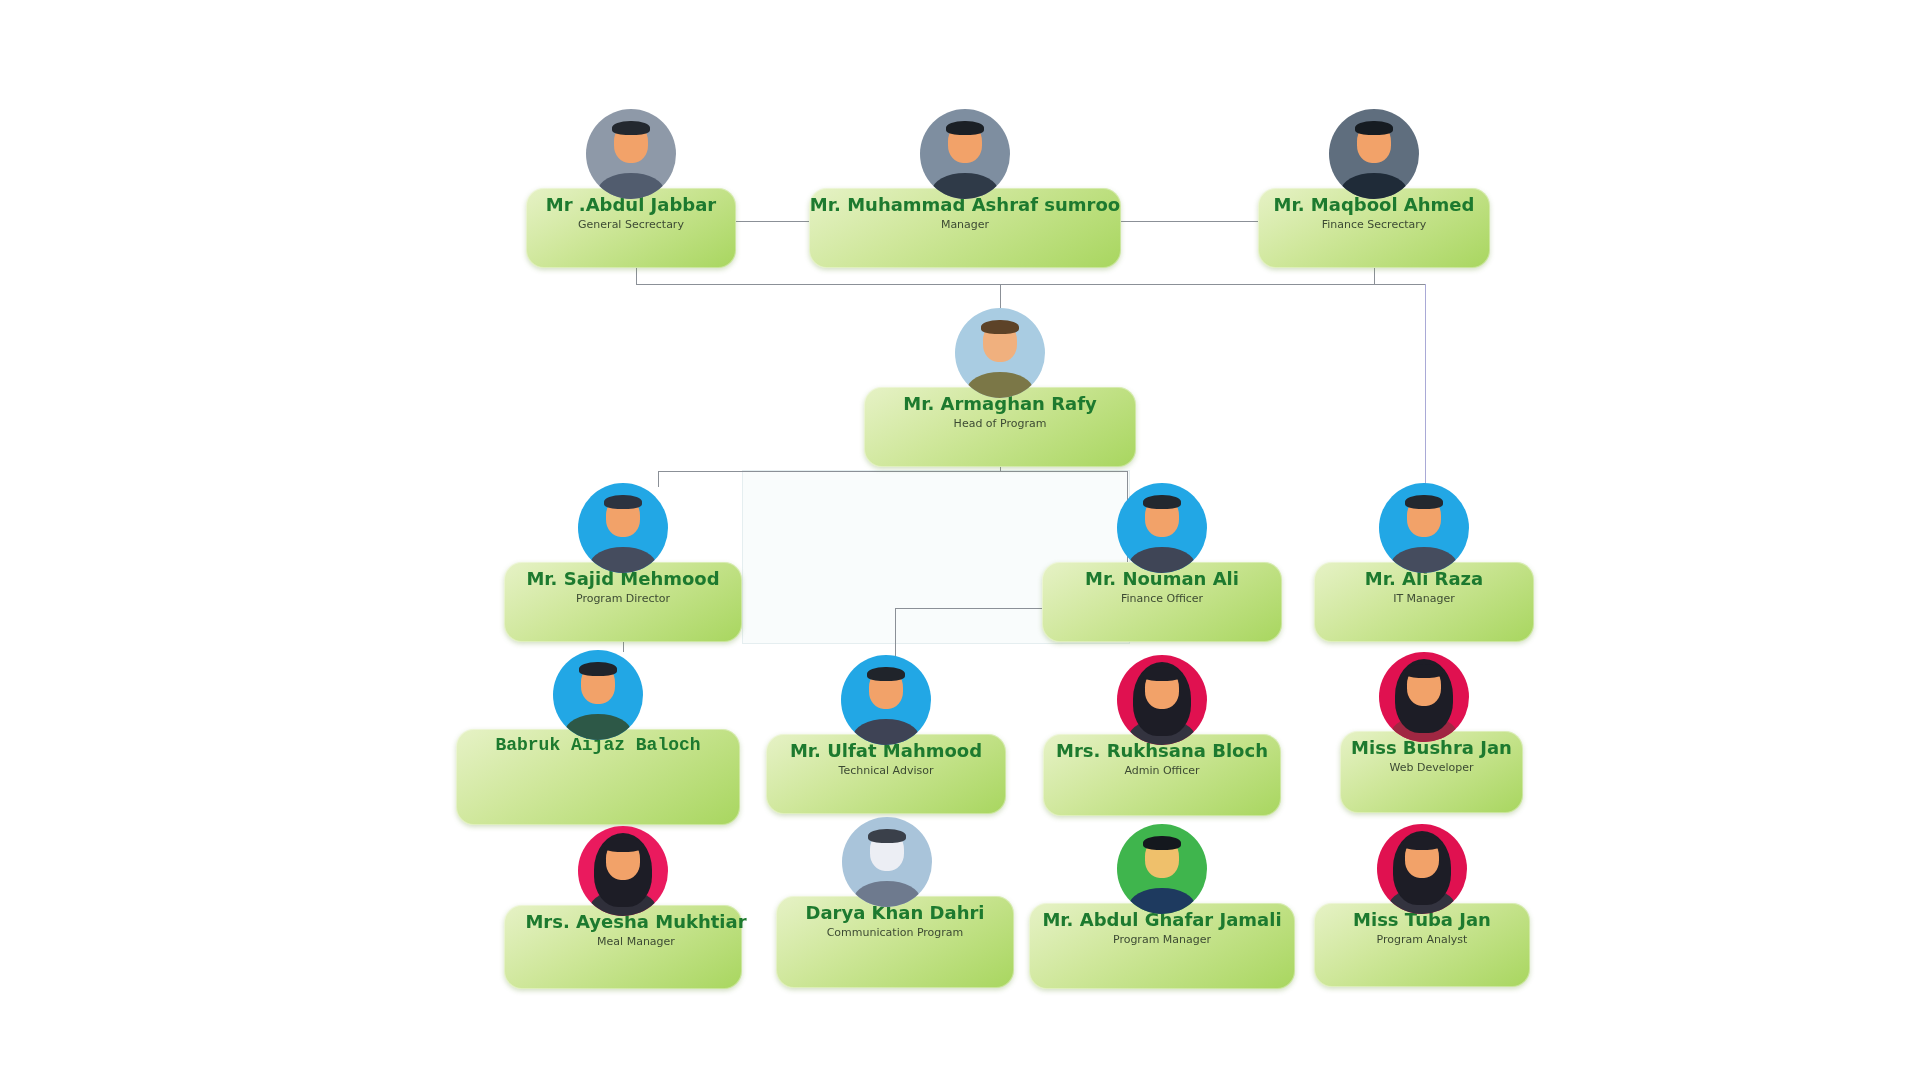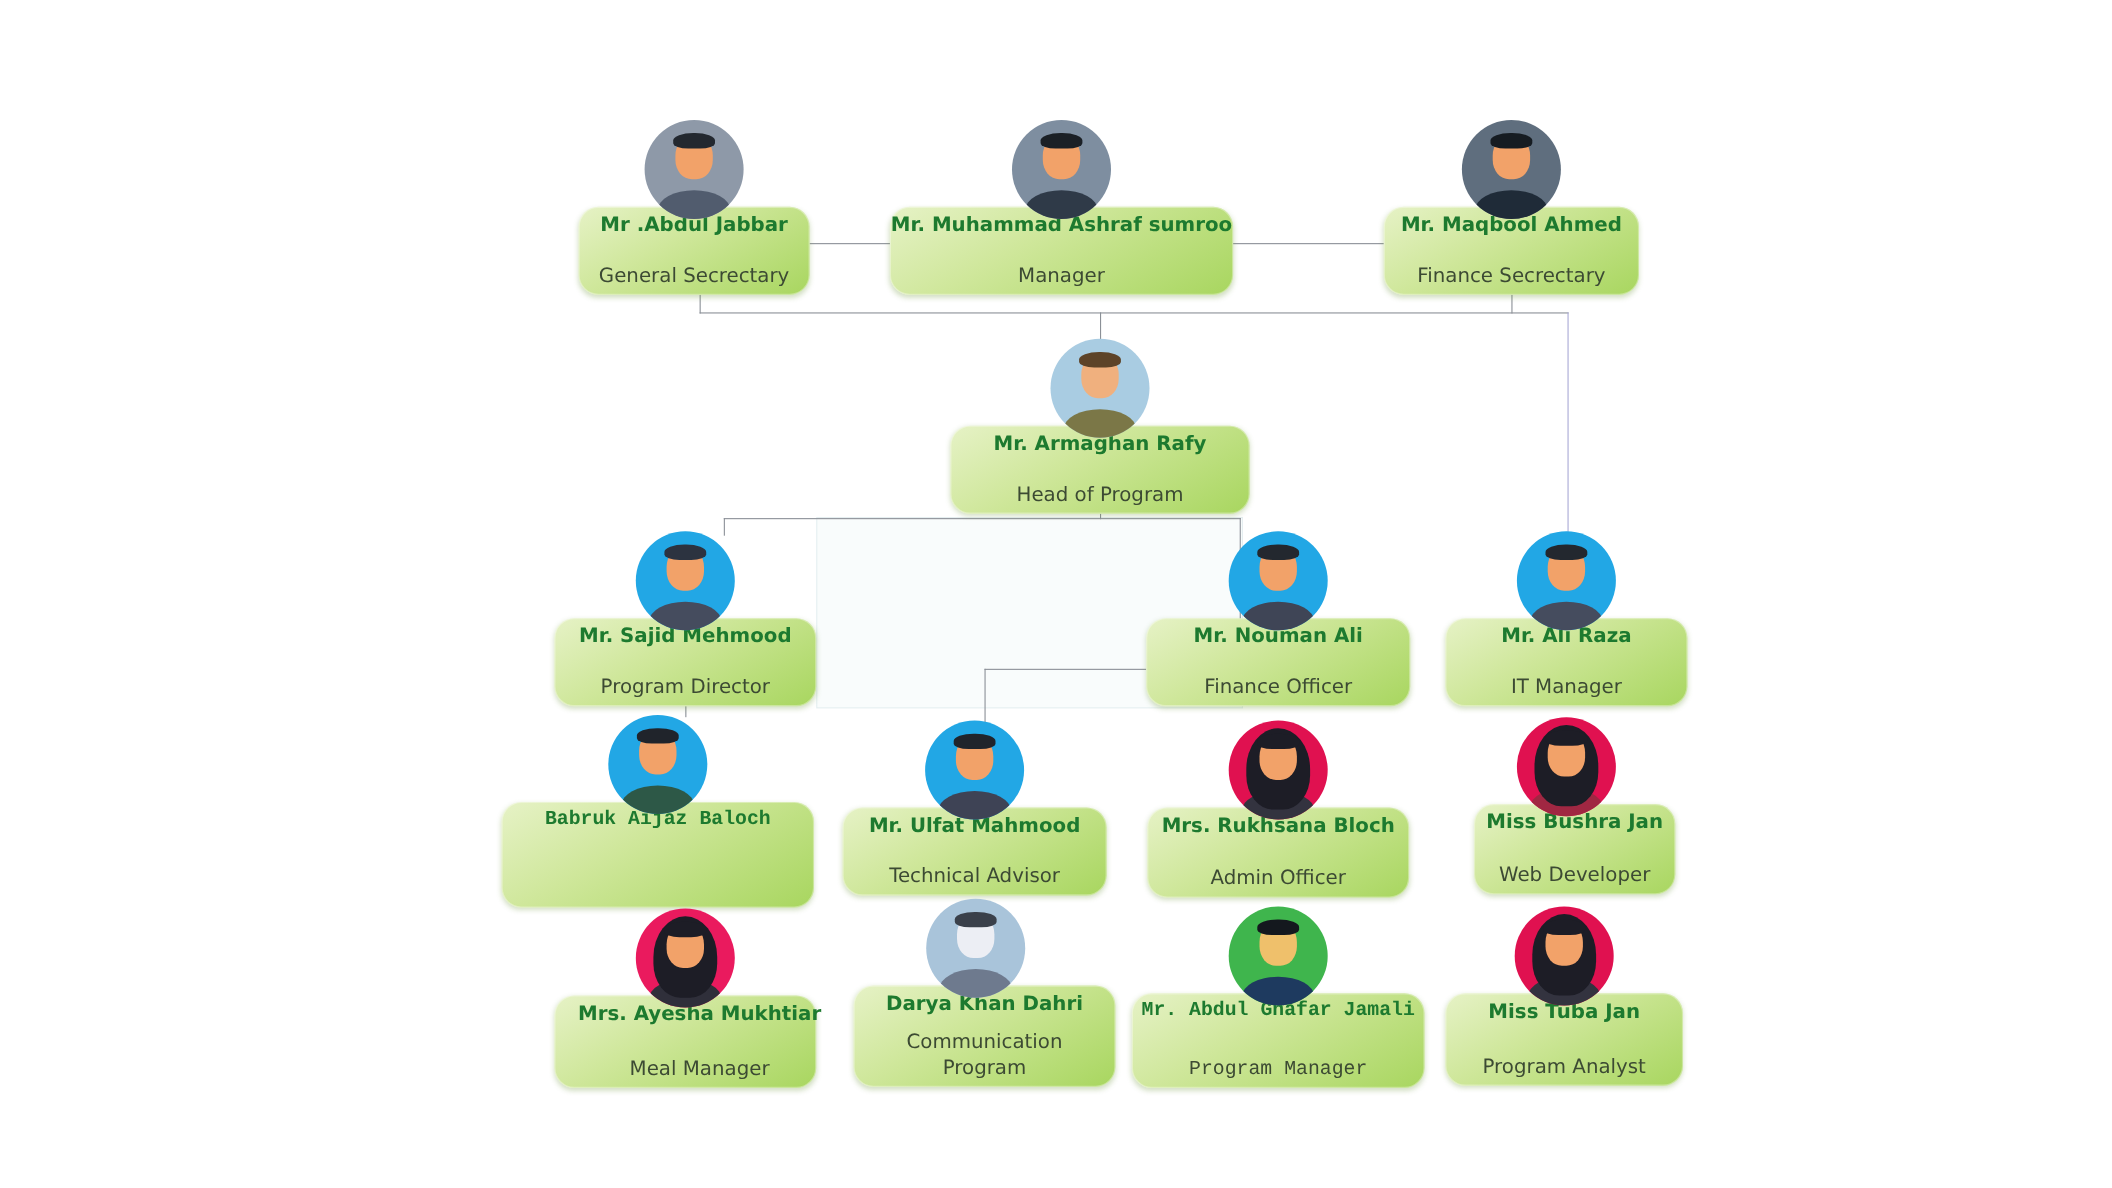--- a/index.html
+++ b/index.html
@@ -41,32 +41,32 @@
   .n9{left:1043px;top:655px;width:238px;}
   .n10{left:1325px;top:652px;width:198px;}
   .n11{left:504px;top:826px;width:238px;}
   .n12{left:760px;top:817px;width:254px;}
   .n13{left:1029px;top:824px;width:266px;}
   .n14{left:1314px;top:824px;width:216px;}
 
   .card{position:absolute;top:79px;left:0;right:0;height:80px;border-radius:18px;
         background:linear-gradient(150deg,#e6f2c6 0%,#cfe79b 40%,#a8d65f 100%);
         box-shadow:0 2px 5px rgba(110,150,60,.30), inset 0 0 0 1px rgba(255,255,255,.35);
-        display:flex;flex-direction:column;justify-content:space-between;align-items:center;gap:3px;
+        display:flex;flex-direction:column;justify-content:flex-start;align-items:center;gap:3px;
         padding:6px 10px;box-sizing:border-box;z-index:2;}
   .n7 .card{height:96px;font-family:Liberation Mono, monospace;}
   .n9 .card{height:82px;}
   .n10 .card{height:82px;margin-left:15px;}
   .n11 .card{height:84px;padding-left:36px;}
   .n12 .card{height:92px;margin-left:16px;}
-  .n13 .card{height:86px;font-family:Liberation Mono, monospace;}
+  .n13 .card{height:86px;}
   .n14 .card{height:84px;}
 
   .name{font-size:18px;font-weight:bold;color:#1d7a2f;white-space:nowrap;}
-  .role{font-size:18px;color:#3c4a33;line-height:1.25;text-align:center;}
+  .role{font-size:11px;color:#3c4a33;line-height:1.25;text-align:center;}
   .n7 .role{font-size:13.5px;}
 
   
   .avatar{position:absolute;top:0;left:50%;transform:translateX(-50%);width:90px;height:90px;
           border-radius:50%;background:var(--bg,#9aabc0);overflow:hidden;z-index:3;}
   .avatar .shoulders{position:absolute;bottom:-10px;left:50%;transform:translateX(-50%);
           width:66px;height:36px;background:var(--shirt,#334455);border-radius:50% 50% 8% 8%;z-index:1;}
   .avatar .hair{display:none;}
   .avatar.female .hair{display:block;position:absolute;top:7px;left:50%;transform:translateX(-50%);
           width:58px;height:74px;background:var(--hair,#222);border-radius:50% 50% 42% 42%;z-index:2;}

